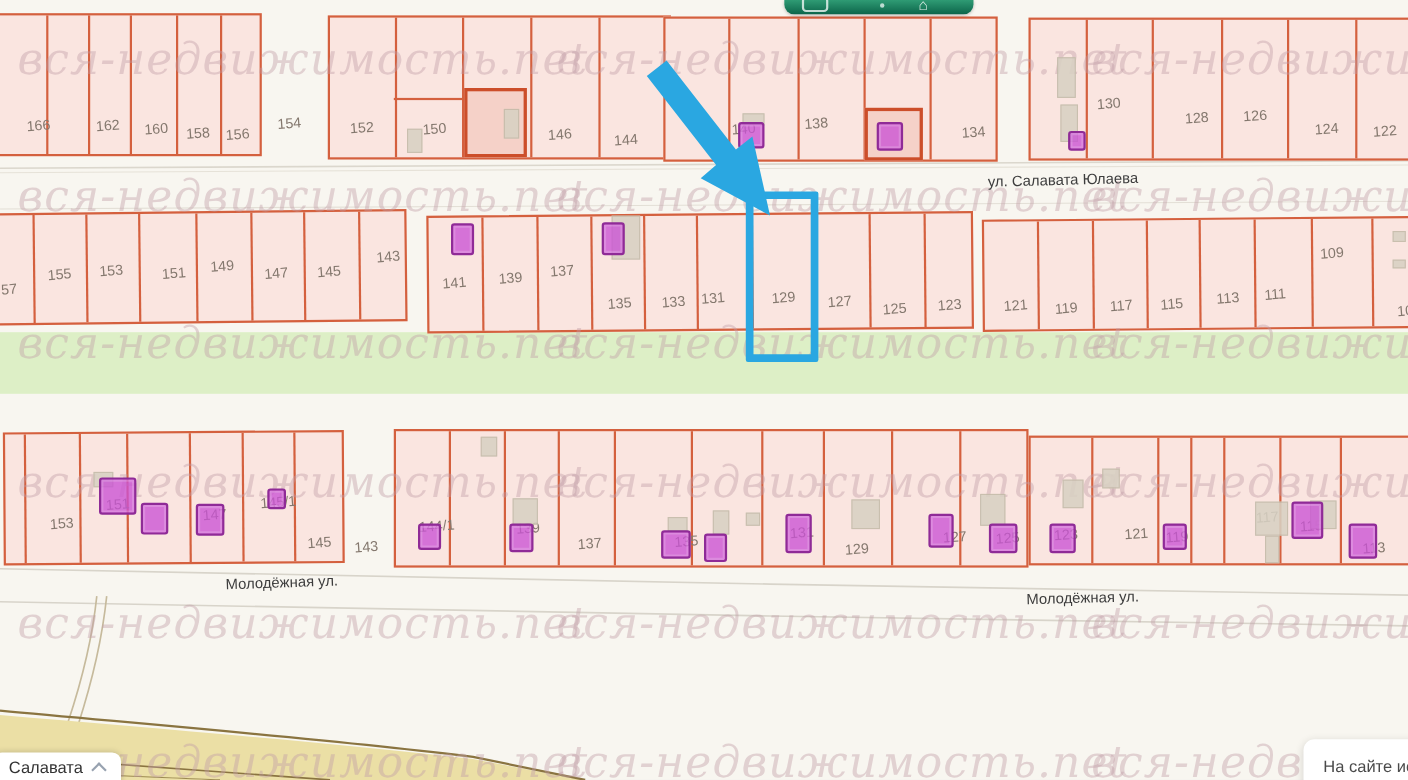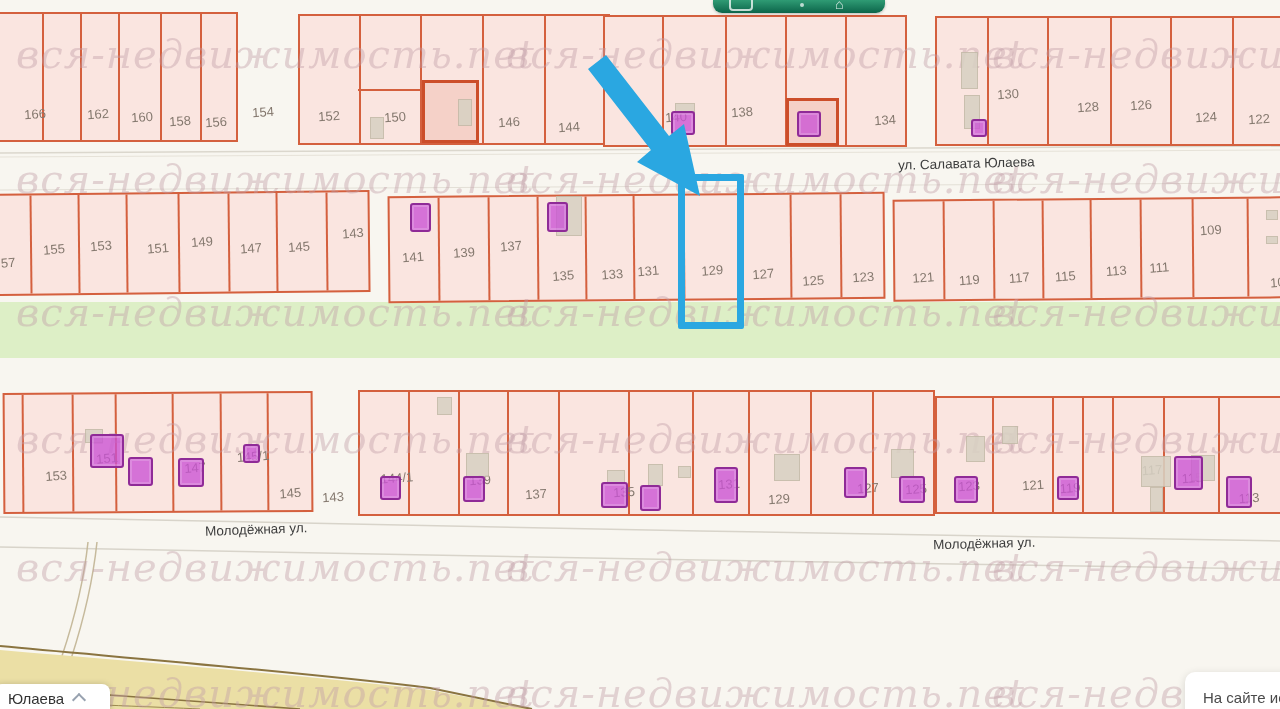--- a/index.html
+++ b/index.html
@@ -294,20 +294,20 @@
     <polygon points="588,69 606,55 669,136 684,124 700,196 637,162 651,150" fill="#2aa7e1"></polygon>
   </svg>
 
   <div class="toolbar">
     <span class="tb-rect"></span>
     <span class="tb-dot"></span>
     <span class="tb-house">⌂</span>
   </div>
 
   <div class="legend">
-    <span class="legend-text">Юлаева</span>
+    <span class="legend-text">Салавата</span>
     <span class="chev"></span>
   </div>
 
   <div class="tooltip">
     <span>На сайте ис</span>
   </div>
 </div>
 
 </body></html>

